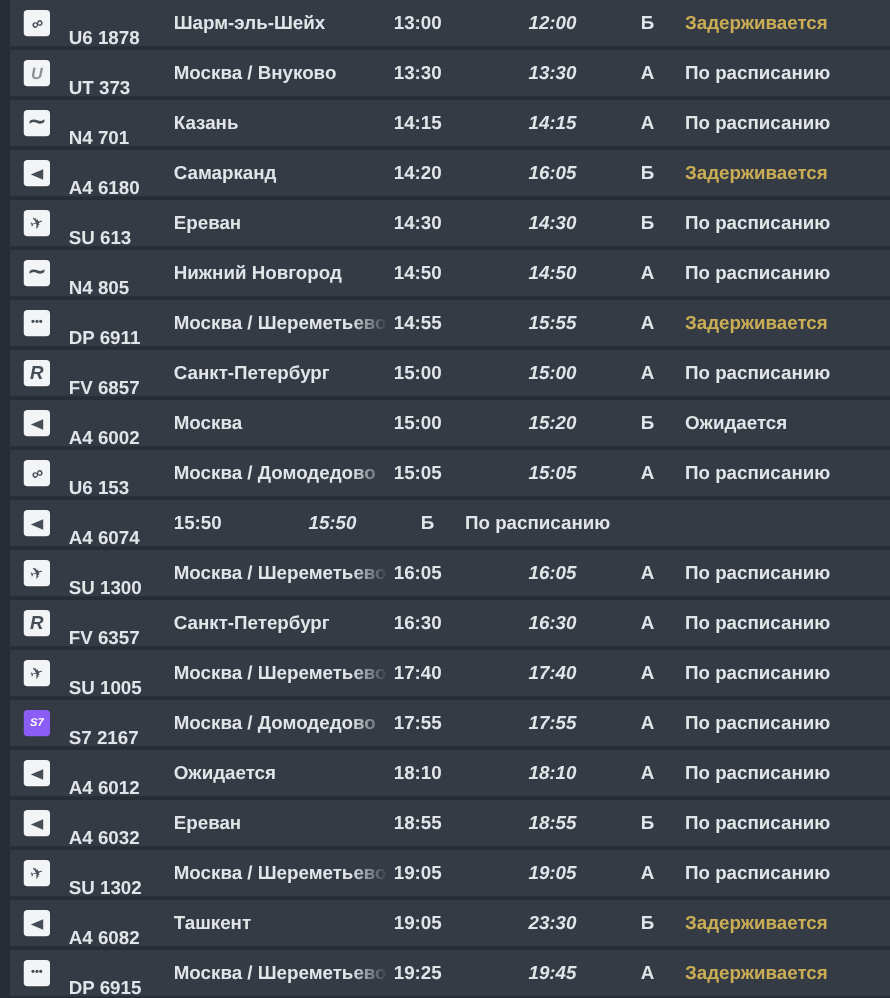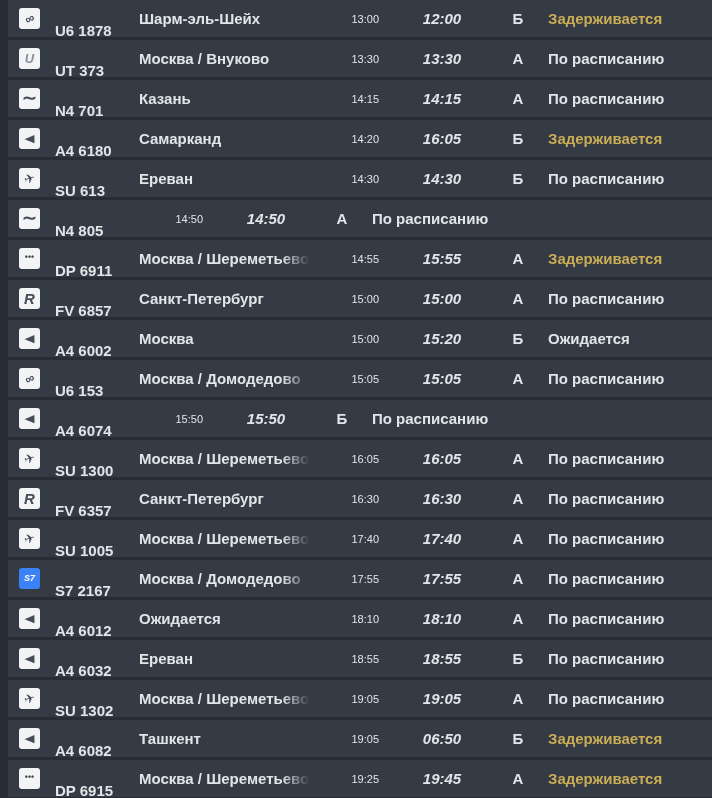--- a/index.html
+++ b/index.html
@@ -43,35 +43,35 @@
   .dest{
     width:176px;position:relative;overflow:hidden;
     color:var(--text);font-size:15px;font-weight:700;
     white-space:nowrap;
   }
   .dest::after{
     content:"";position:absolute;top:0;right:0;bottom:0;width:34px;
     background:linear-gradient(to right, rgba(52,59,69,0), var(--row) 85%);
     pointer-events:none;
   }
-  .time-sched{width:64px;text-align:right;color:var(--text);font-size:11px;font-weight:400;}
+  .time-sched{width:64px;text-align:left;color:var(--text);font-size:15px;font-weight:700;}
   .time-act{width:64px;margin-left:31px;text-align:center;color:var(--text);font-size:15px;font-weight:700;font-style:italic;}
   .terminal{width:60px;margin-left:14px;text-align:center;color:var(--text);font-size:15px;font-weight:700;}
   .status{flex:1;color:var(--text);font-size:15px;font-weight:700;white-space:nowrap;}
   .status.delayed{color:var(--delayed);}
 
   
   .ic-ural .g{display:inline-block;transform:rotate(-25deg);font-size:13px;font-weight:700;}
   .ic-utair .g{font-style:italic;color:#8b9198;font-size:13px;}
   .ic-nordwind .g{font-size:19px;font-weight:700;transform:translateY(-1px);}
   .ic-azimuth .g{display:inline-block;transform:scaleY(0.85);font-size:13px;}
   .ic-aeroflot .g{display:inline-block;transform:rotate(-18deg);font-size:13px;}
   .ic-pobeda .g{font-size:9px;letter-spacing:0px;transform:translateY(-1px);}
   .ic-rossiya .g{font-size:15px;font-weight:700;font-style:italic;}
-  .ic-s7{background:#3b82f6;color:#ffffff;}
+  .ic-s7{background:#8b5cf6;color:#ffffff;}
   .ic-s7 .g{font-size:9px;font-style:italic;font-weight:700;}
 </style>
 </head>
 <body>
 
 <div class="board">
   <div class="row">
     <span class="cell icon-box ic-ural">
         <span class="g">∞</span>
       </span>
@@ -129,20 +129,21 @@
     <span class="cell time-act">14:30</span>
     <span class="cell terminal">Б</span>
     <span class="cell status">По расписанию</span>
   </div>
 
   <div class="row">
     <span class="cell icon-box ic-nordwind">
         <span class="g">∼</span>
       </span>
     <span class="cell flight">N4 805</span>
+    <span class="cell dest">Нижний Новгород</span>
     <span class="cell time-sched">14:50</span>
     <span class="cell time-act">14:50</span>
     <span class="cell terminal">А</span>
     <span class="cell status">По расписанию</span>
   </div>
 
   <div class="row">
     <span class="cell icon-box ic-pobeda">
         <span class="g">•••</span>
       </span>
@@ -285,21 +286,21 @@
     <span class="cell status">По расписанию</span>
   </div>
 
   <div class="row">
     <span class="cell icon-box ic-azimuth">
         <span class="g">◀</span>
       </span>
     <span class="cell flight">A4 6082</span>
     <span class="cell dest">Ташкент</span>
     <span class="cell time-sched">19:05</span>
-    <span class="cell time-act">06:50</span>
+    <span class="cell time-act">23:30</span>
     <span class="cell terminal">Б</span>
     <span class="cell status delayed">Задерживается</span>
   </div>
 
   <div class="row">
     <span class="cell icon-box ic-pobeda">
         <span class="g">•••</span>
       </span>
     <span class="cell flight">DP 6915</span>
     <span class="cell dest">Москва / Шереметьево</span>

